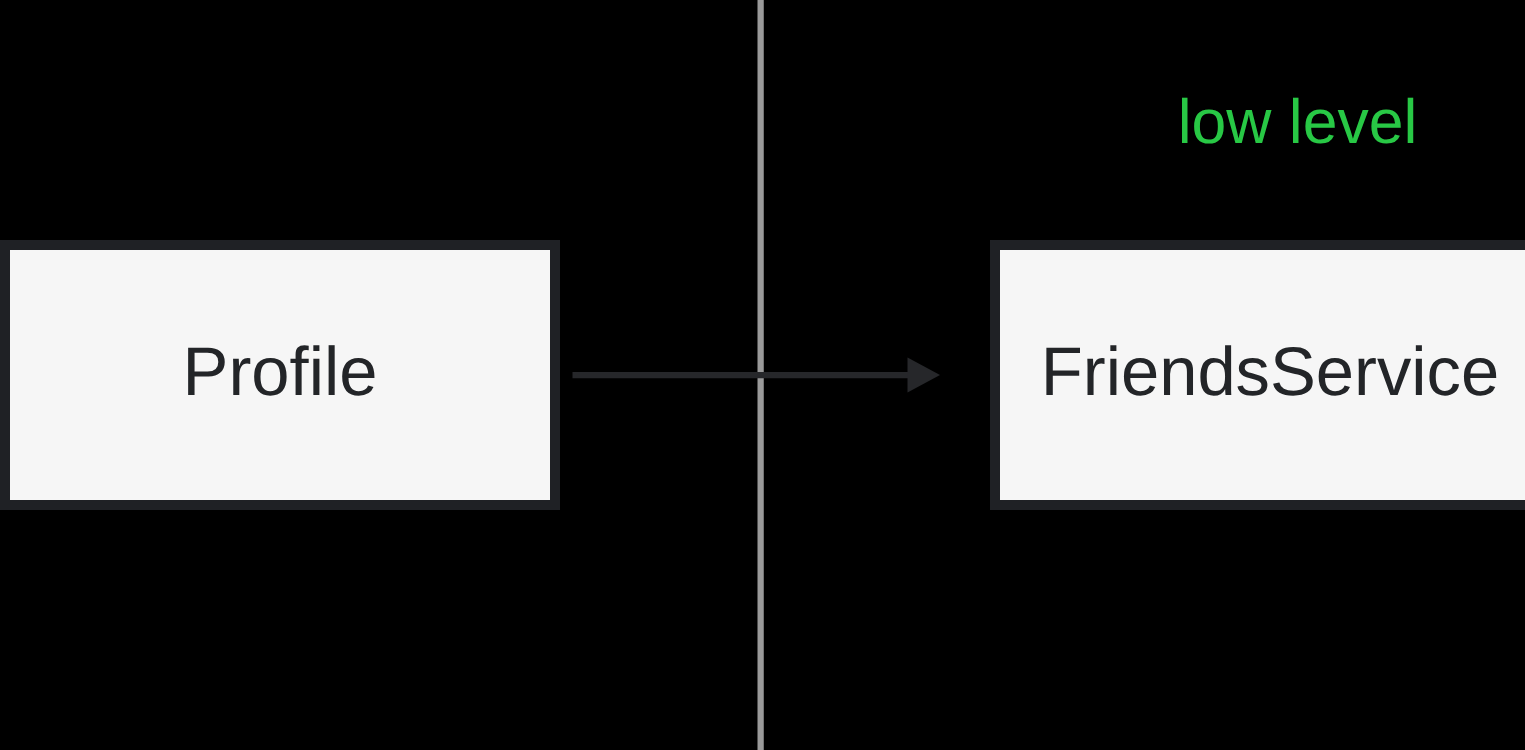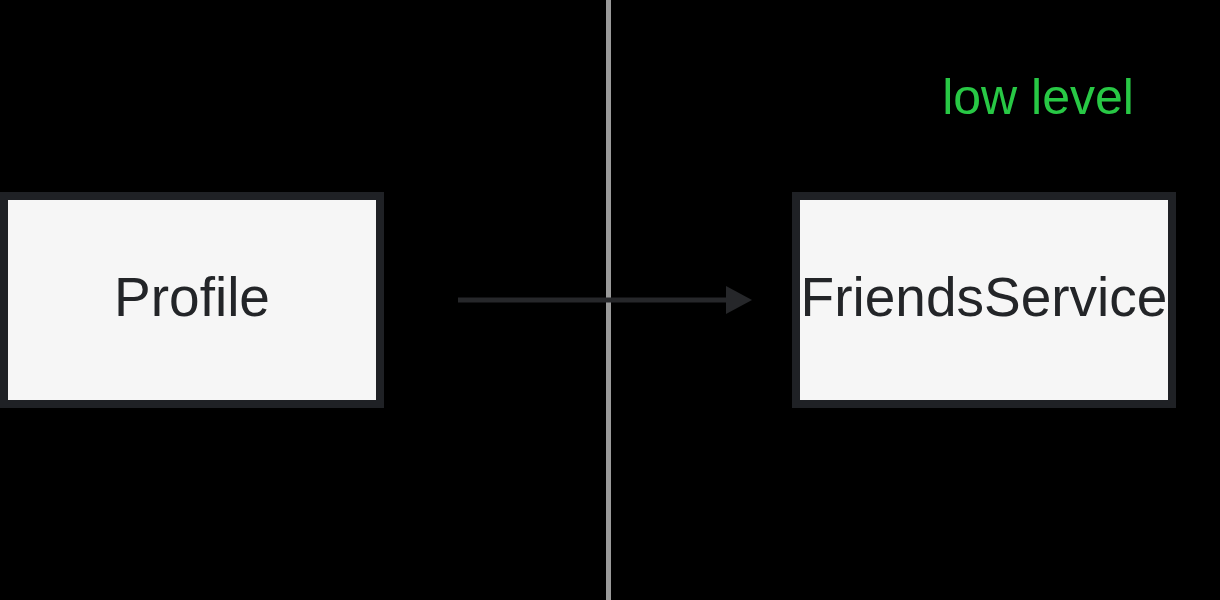--- a/index.html
+++ b/index.html
@@ -40,21 +40,21 @@
     left: 88px;
   }
   .section-label.right {
     left: 824px;
     width: 428px;
     text-align: center;
   }
   .node {
     position: absolute;
     top: 192px;
-    width: 384px;
+    width: 448px;
     height: 216px;
     box-sizing: border-box;
     background: var(--node-fill, #f6f6f6);
     border: 8px solid var(--node-border, #1f2125);
     display: flex;
     align-items: center;
     justify-content: center;
   }
   .node.left-node  { left: 0; }
   .node.right-node { left: 792px; }

